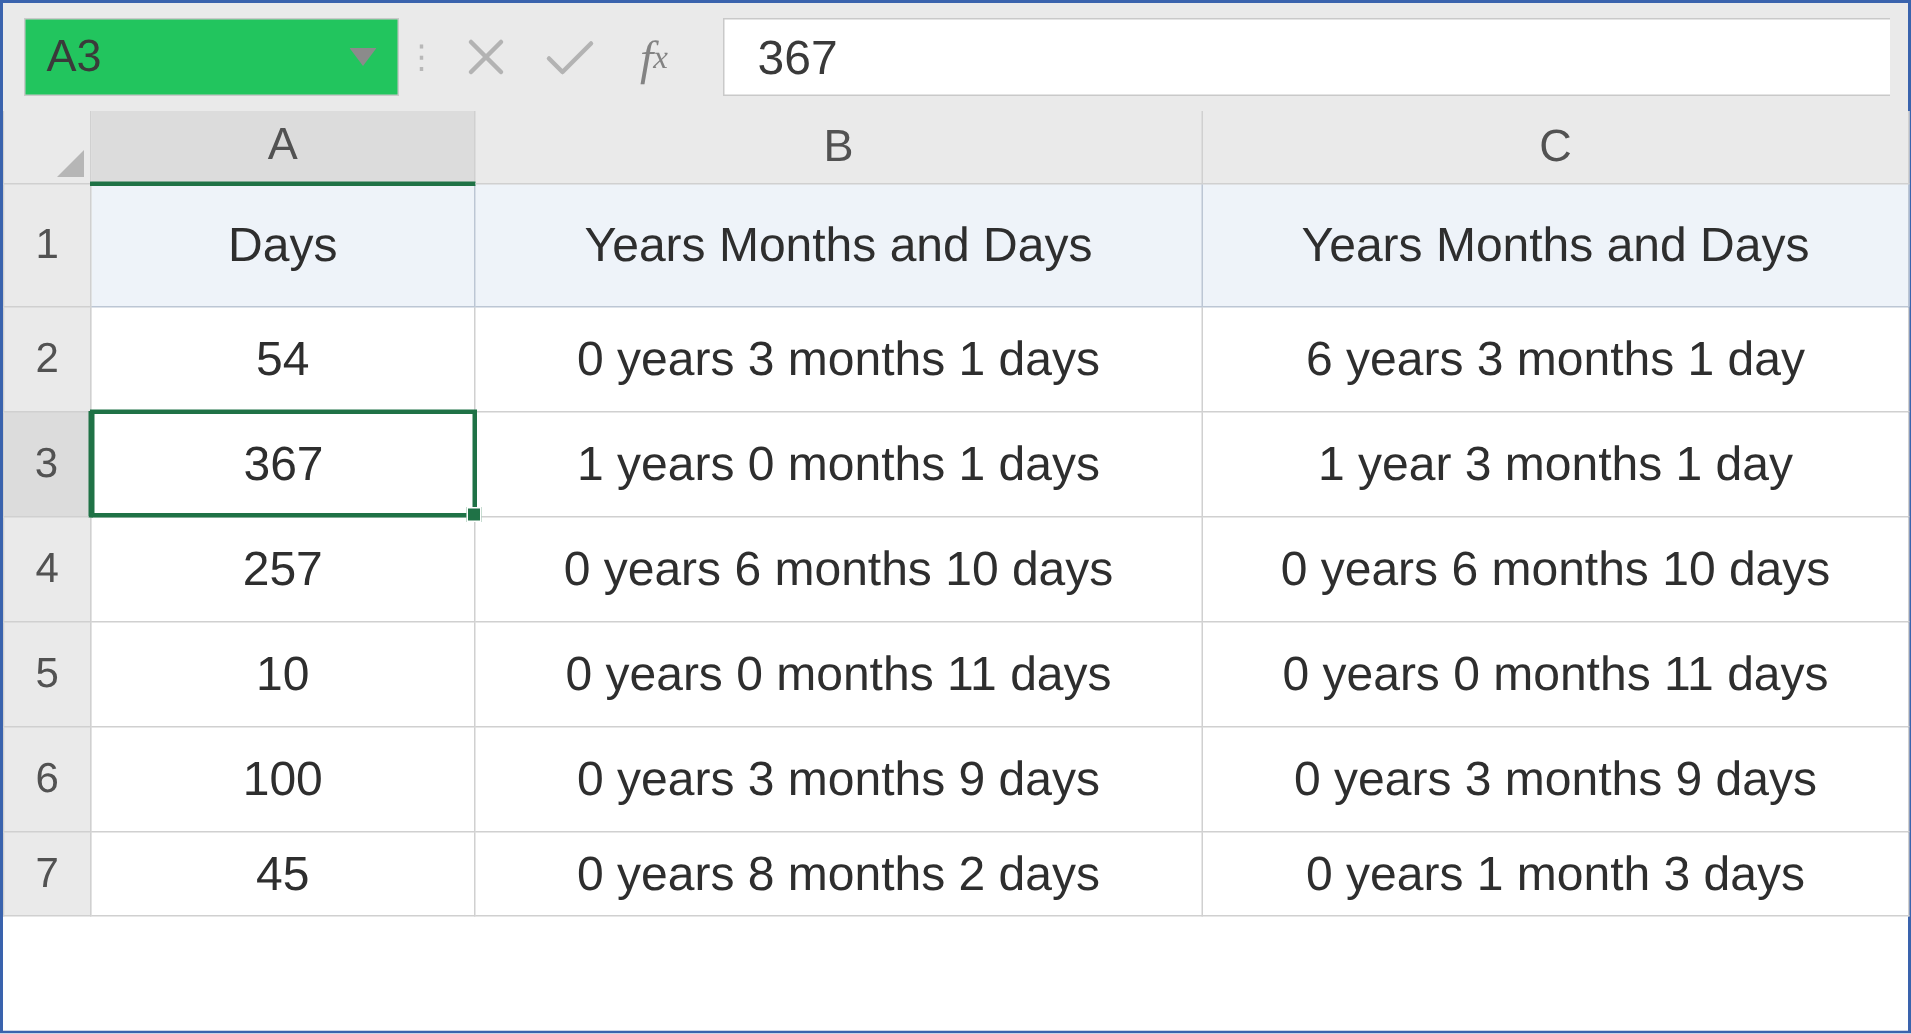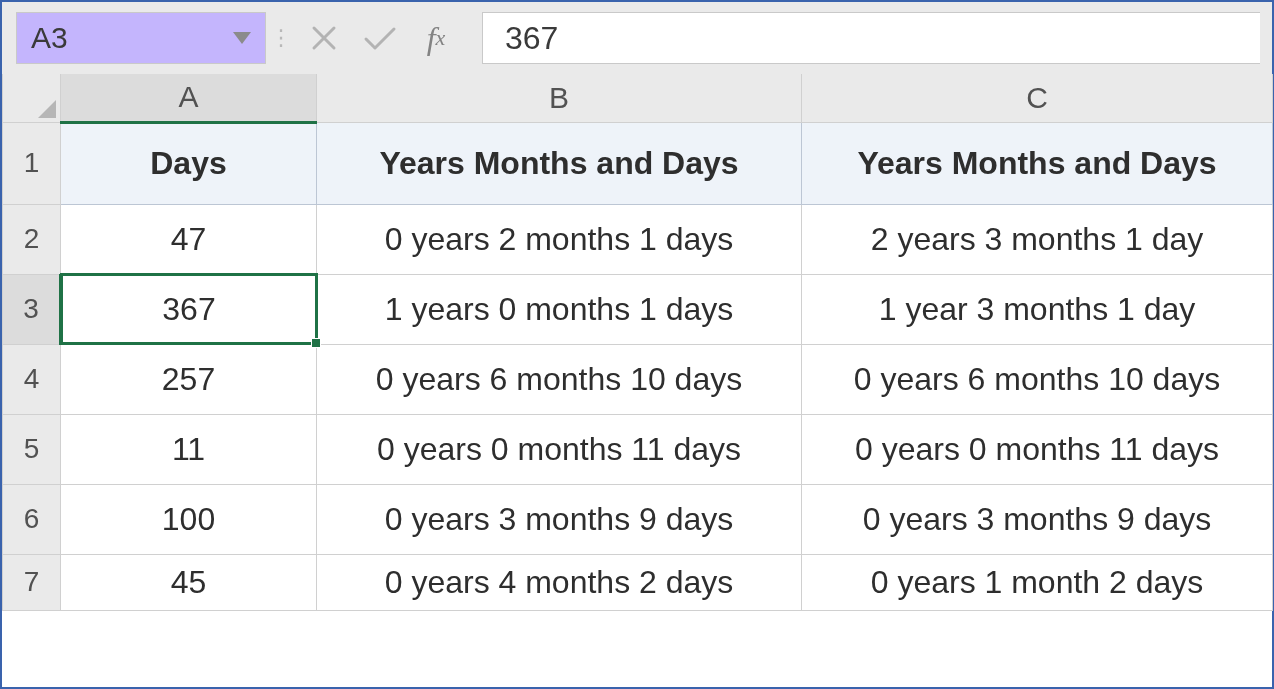--- a/index.html
+++ b/index.html
@@ -21,21 +21,21 @@
   .formula-bar {
     display: flex;
     align-items: center;
     height: 72px;
     padding: 10px 12px 10px 14px;
     gap: 0;
   }
   .name-box {
     width: 250px;
     height: 52px;
-    background: #c4b5fd;
+    background: #22c55e;
     border: 1px solid #c9c9c9;
     display: flex;
     align-items: center;
     padding: 18px 14px;
     font-size: 30px;
     color: #3a3a3a;
     position: relative;
   }
   .name-box .dropdown-arrow {
     margin-left: auto;
@@ -141,21 +141,21 @@
   col.colB { width: 485px; }
   col.colC { width: 471px; }
 
   
   .grid tbody td {
     text-align: center;
     vertical-align: middle;
     padding: 0 18px;
   }
   .grid tbody tr.header-row td {
-    font-weight: 700;
+    font-weight: 400;
     background: #eef3f9;
     border-color: #bcc6d4;
     font-size: 32px;
   }
   .grid tbody tr.header-row th.rowhdr { height: 82px; }
   .grid tbody tr.header-row td { height: 82px; }
 
   .grid tbody tr.last td, .grid tbody tr.last th { height: 56px; }
 
   
@@ -226,53 +226,53 @@
       </thead>
       <tbody>
         <tr class="header-row">
           <th class="rowhdr">1</th>
           <td>Days</td>
           <td>Years Months and Days</td>
           <td>Years Months and Days</td>
         </tr>
         <tr>
           <th class="rowhdr">2</th>
-          <td>47</td>
-          <td>0 years 2 months 1 days</td>
-          <td>2 years 3 months 1 day</td>
+          <td>54</td>
+          <td>0 years 3 months 1 days</td>
+          <td>6 years 3 months 1 day</td>
         </tr>
         <tr class="selrow">
           <th class="rowhdr">3</th>
           <td id="cell-A3">367</td>
           <td>1 years 0 months 1 days</td>
           <td>1 year 3 months 1 day</td>
         </tr>
         <tr>
           <th class="rowhdr">4</th>
           <td>257</td>
           <td>0 years 6 months 10 days</td>
           <td>0 years 6 months 10 days</td>
         </tr>
         <tr>
           <th class="rowhdr">5</th>
-          <td>11</td>
+          <td>10</td>
           <td>0 years 0 months 11 days</td>
           <td>0 years 0 months 11 days</td>
         </tr>
         <tr>
           <th class="rowhdr">6</th>
           <td>100</td>
           <td>0 years 3 months 9 days</td>
           <td>0 years 3 months 9 days</td>
         </tr>
         <tr class="last">
           <th class="rowhdr">7</th>
           <td>45</td>
-          <td>0 years 4 months 2 days</td>
-          <td>0 years 1 month 2 days</td>
+          <td>0 years 8 months 2 days</td>
+          <td>0 years 1 month 3 days</td>
         </tr>
       </tbody>
     </table>
 
     <div class="sel" id="selbox" style="left: 57.5px; top: 199px; width: 258px; height: 72px;">
       <div class="handle"></div>
     </div>
   </div>
 
 </div>

